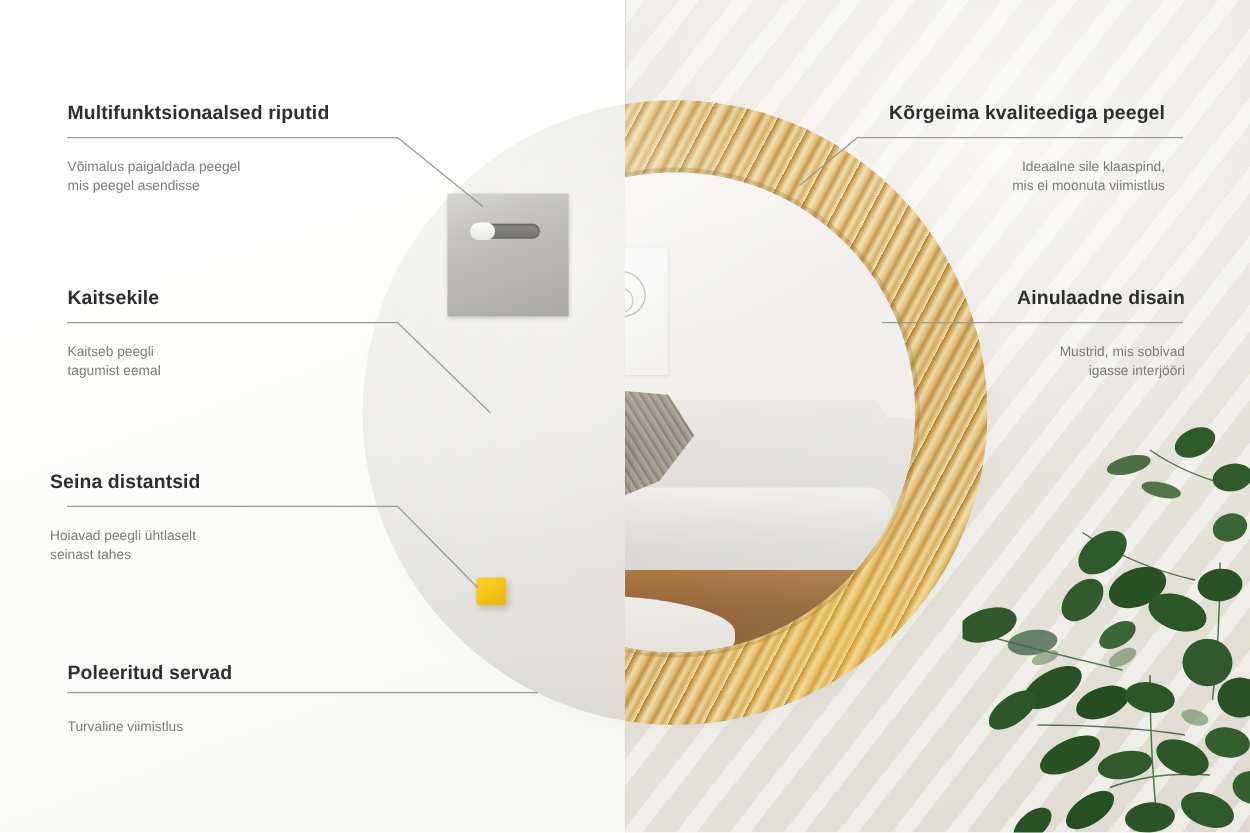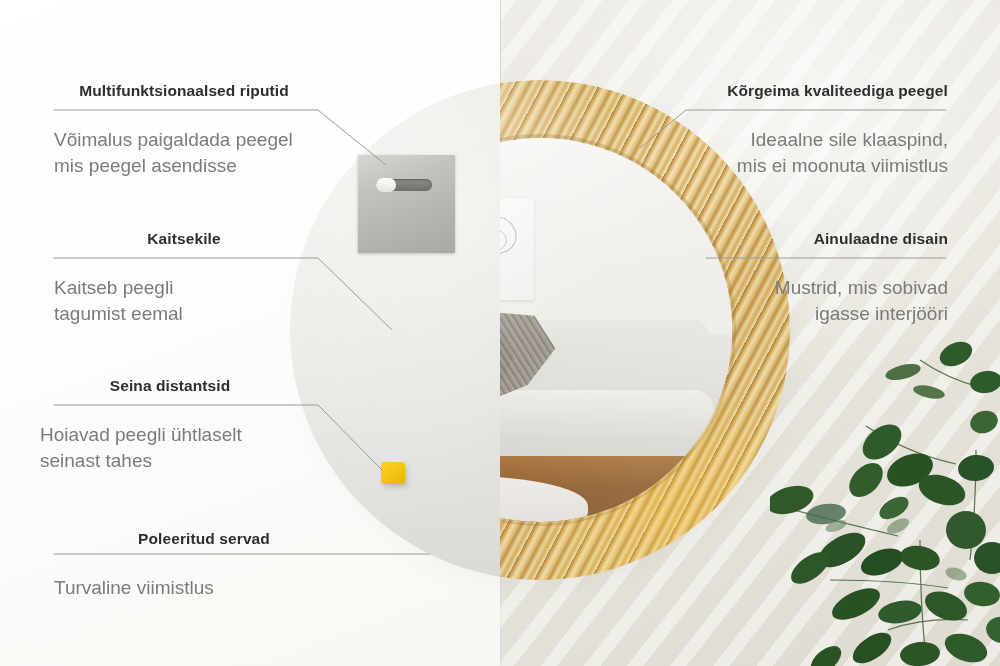--- a/index.html
+++ b/index.html
@@ -100,31 +100,31 @@
     background:linear-gradient(145deg,#fbd02a 0%,#f5c518 45%,#e9b40c 100%);
     border-radius:3px;box-shadow:2px 3px 5px rgba(120,110,70,.32);}
 
   
   .leaders{position:absolute;left:0;top:0;width:1000px;height:666px;}
 
   
   .callout{position:absolute;}
   .callout h3{margin:0;font-size:15.5px;font-weight:700;color:#2e2e2e;letter-spacing:.1px;
     line-height:1.2;}
-  .callout p{margin:0;font-size:19px;color:#7b7b79;line-height:1.38;font-weight:400;}
+  .callout p{margin:0;font-size:11px;color:#7b7b79;line-height:1.38;font-weight:400;}
   .callout .rule-space{height:14px;}
-  .c-left h3{text-align:center;}
+  .c-left h3{text-align:left;}
   .c-left p{text-align:left;}
   .c-right h3{text-align:right;}
   .c-right p{text-align:right;}
   .co1{left:54px;top:82px;width:260px;}
   .co2{left:54px;top:230px;width:260px;}
   .co3{left:40px;top:377px;width:260px;}
   .co4{left:54px;top:530px;width:300px;}
-  .co5{right:52px;top:82px;width:300px;}
+  .co5{right:68px;top:82px;width:300px;}
   .co6{right:52px;top:230px;width:260px;}
   .txt-gap{height:12px;}
 
   
   .foliage{position:absolute;left:770px;top:330px;width:240px;height:346px;}
   .foliage svg{display:block;}
 </style>
 </head>
 <body>
 

